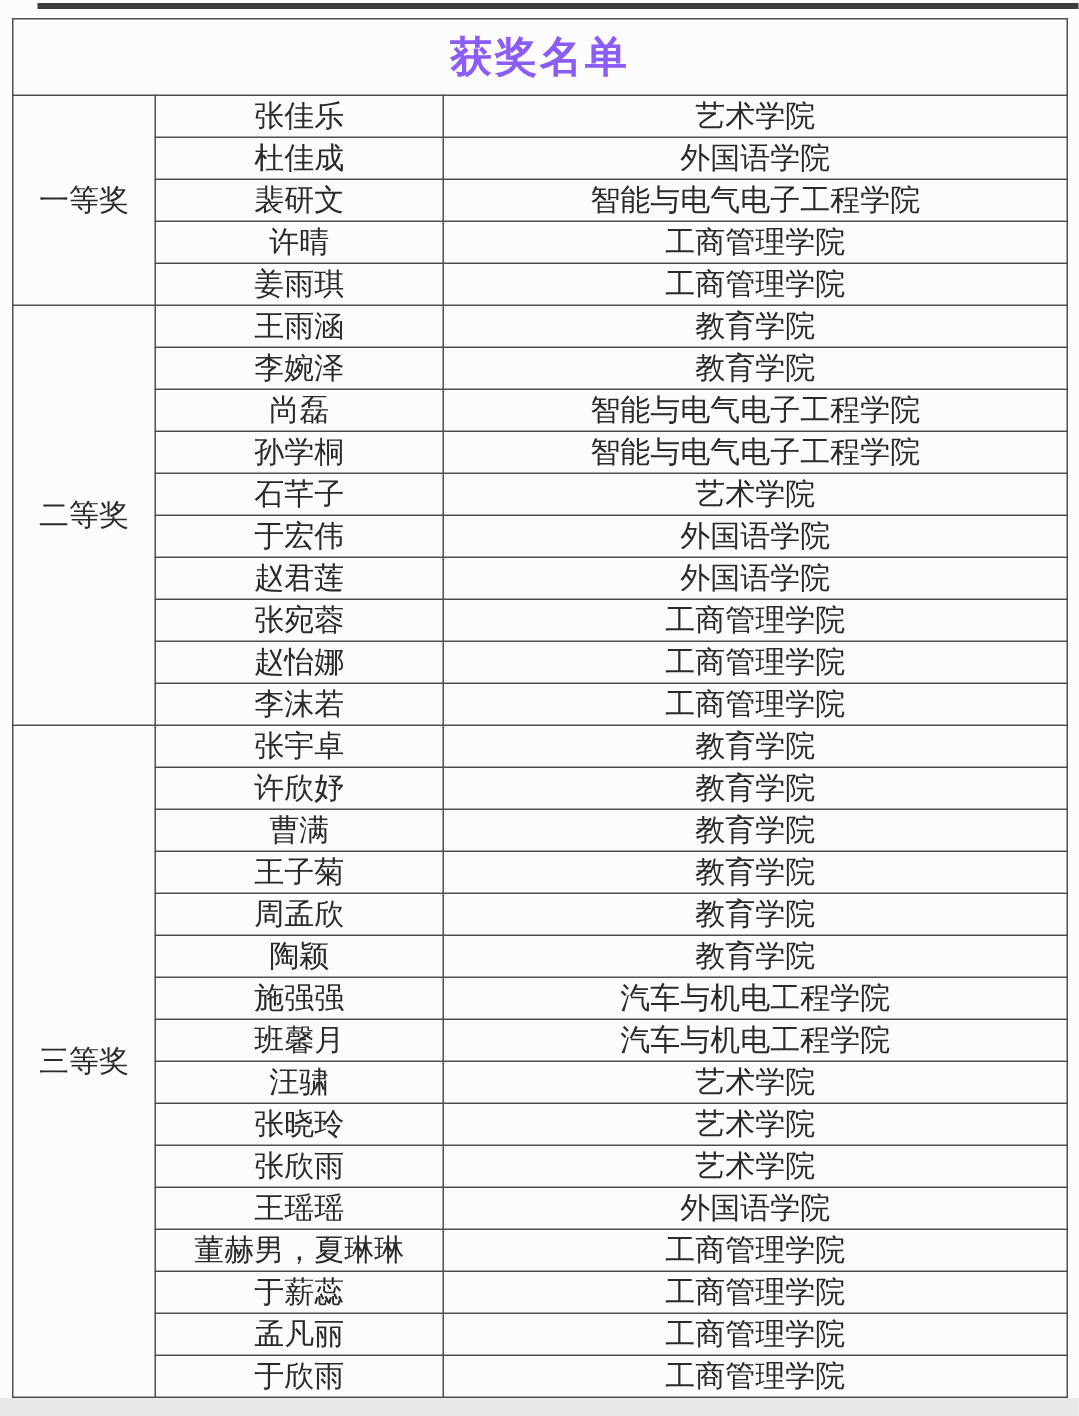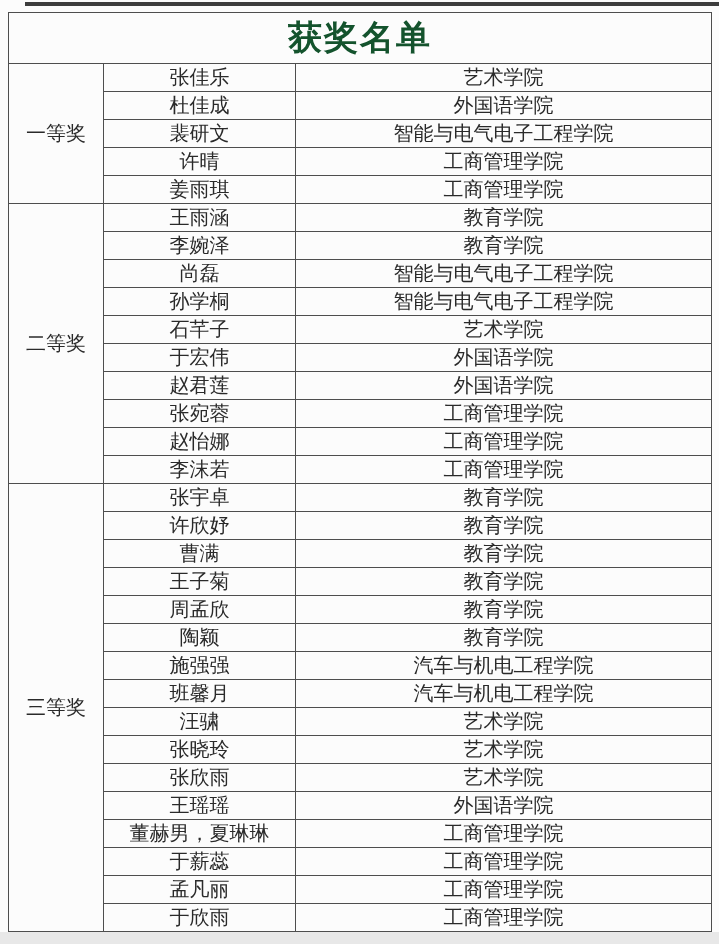--- a/index.html
+++ b/index.html
@@ -42,23 +42,23 @@
     border: 1px solid #4e4e4e;
     text-align: center;
     vertical-align: middle;
     color: #2a2a2a;
     padding: 0;
     overflow: hidden;
     white-space: nowrap;
   }
   .award-table td.title-cell {
     height: 50px;
-    font-size: 34px;
+    font-size: 28px;
     font-weight: bold;
-    color: #14532d;
+    color: #8b5cf6;
     letter-spacing: 2px;
     margin-top: 28px;
   }
   .award-table tr.data-row {
     height: 28px;
   }
   .award-table td.prize-cell,
   .award-table td.name-cell,
   .award-table td.college-cell {
     font-size: 20px;

